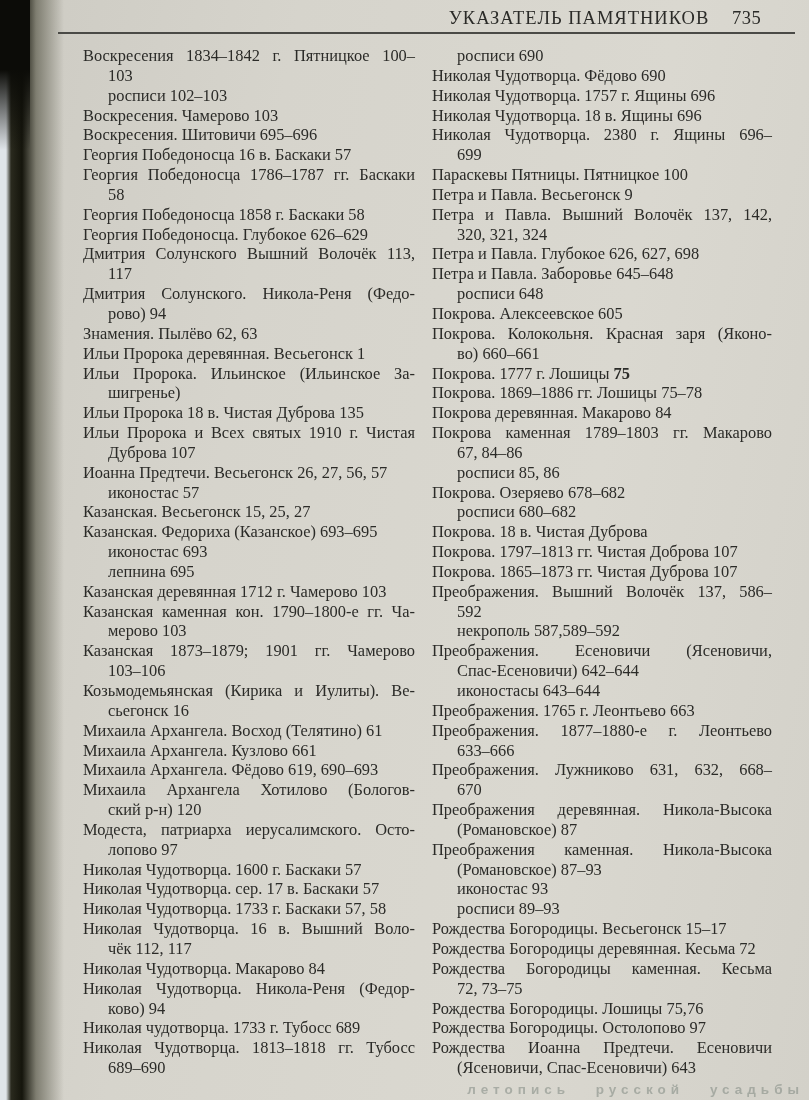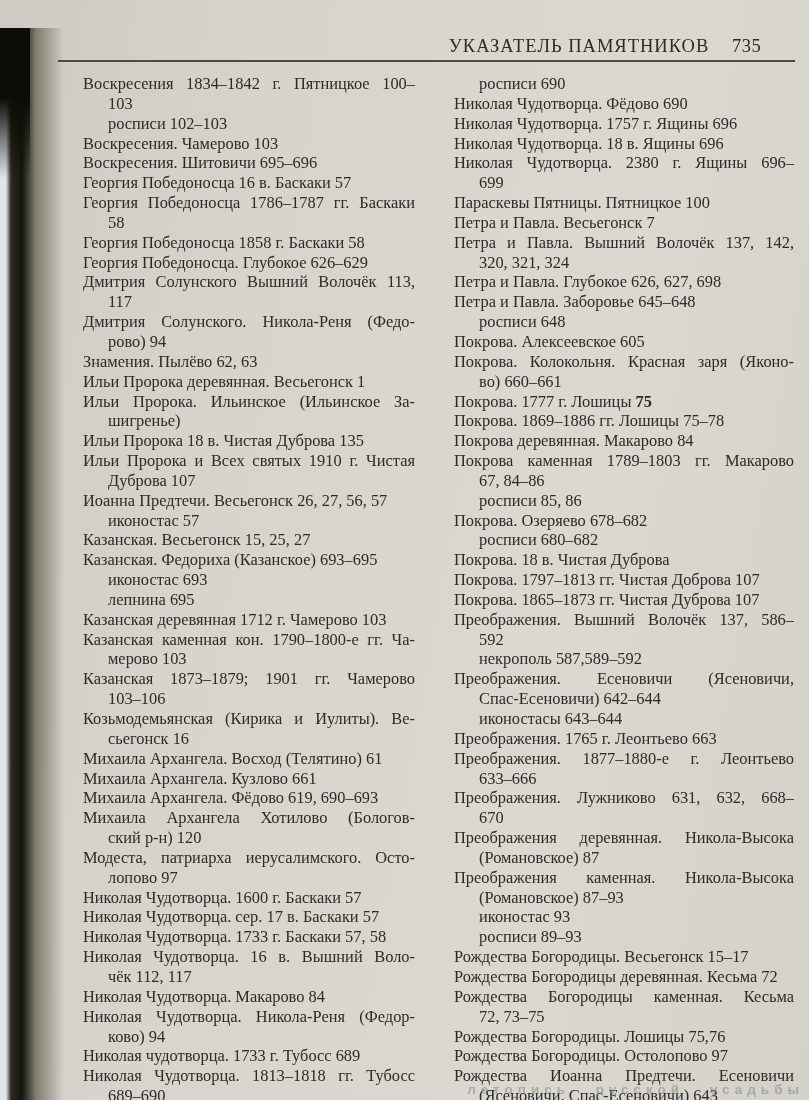--- a/index.html
+++ b/index.html
@@ -3,21 +3,21 @@
 <meta charset="utf-8">
 <style>
   html,body{margin:0;padding:0;}
   body{
     width:809px;height:1100px;
     position:relative;overflow:hidden;
     background:linear-gradient(100deg,#cdcbc3 0%,#d6d4cc 30%,#dad8d0 68%,#d3d1c9 100%);
     font-family:"Liberation Serif", serif;
     color:#2b2b28;
   }
-  .page{position:absolute;inset:0;margin-top:28px;}
+  .page{position:absolute;inset:0;}
   
   .edge-left{
     position:absolute;left:0;top:0;width:70px;height:1100px;pointer-events:none;
     background:linear-gradient(to right,
       #dfe4e9 0px,#dfe4e9 6px,
       #2a2a1e 11px,#15150c 22px,
       #7e7d70 36px, rgba(214,212,204,0) 64px);
   }
   .edge-corner{
     position:absolute;left:0;top:0;width:30px;height:150px;pointer-events:none;
@@ -28,21 +28,21 @@
     font-size:18.5px;letter-spacing:1px;text-align:center;white-space:nowrap;
   }
   .page-number{
     position:absolute;top:8px;left:732px;font-size:18.5px;letter-spacing:.5px;
   }
   .header-rule{
     position:absolute;top:32px;left:58px;width:737px;height:1.6px;background:#4a4a46;
   }
   .col{position:absolute;top:46px;font-size:16.4px;line-height:19.85px;}
   .col-left{left:83px;width:332px;}
-  .col-right{left:454px;width:340px;}
+  .col-right{left:432px;width:340px;}
   .line{white-space:nowrap;text-align:left;}
   .line.ind{margin-left:25px;}
   .line.j{text-align:justify;text-align-last:justify;}
   .line b{font-weight:bold;}
   .watermark{
     position:absolute;right:5px;bottom:3px;
     font-family:"Liberation Sans", sans-serif;
     font-size:13.5px;font-weight:600;
     letter-spacing:5px;word-spacing:17px;white-space:nowrap;
     color:rgba(128,137,130,0.55);
@@ -114,21 +114,21 @@
       <div class="line ind">689–690</div>
     </div>
   <div class="col col-right" id="col-right">
       <div class="line ind">росписи 690</div>
       <div class="line">Николая Чудотворца. Фёдово 690</div>
       <div class="line">Николая Чудотворца. 1757 г. Ящины 696</div>
       <div class="line">Николая Чудотворца. 18 в. Ящины 696</div>
       <div class="line j">Николая Чудотворца. 2380 г. Ящины 696–</div>
       <div class="line ind">699</div>
       <div class="line">Параскевы Пятницы. Пятницкое 100</div>
-      <div class="line">Петра и Павла. Весьегонск 7</div>
+      <div class="line">Петра и Павла. Весьегонск 9</div>
       <div class="line j">Петра и Павла. Вышний Волочёк 137, 142,</div>
       <div class="line ind">320, 321, 324</div>
       <div class="line">Петра и Павла. Глубокое 626, 627, 698</div>
       <div class="line">Петра и Павла. Заборовье 645–648</div>
       <div class="line ind">росписи 648</div>
       <div class="line">Покрова. Алексеевское 605</div>
       <div class="line j">Покрова. Колокольня. Красная заря (Яконо-</div>
       <div class="line ind">во) 660–661</div>
       <div class="line">Покрова. 1777 г. Лошицы <b>75</b></div>
       <div class="line">Покрова. 1869–1886 гг. Лошицы 75–78</div>

